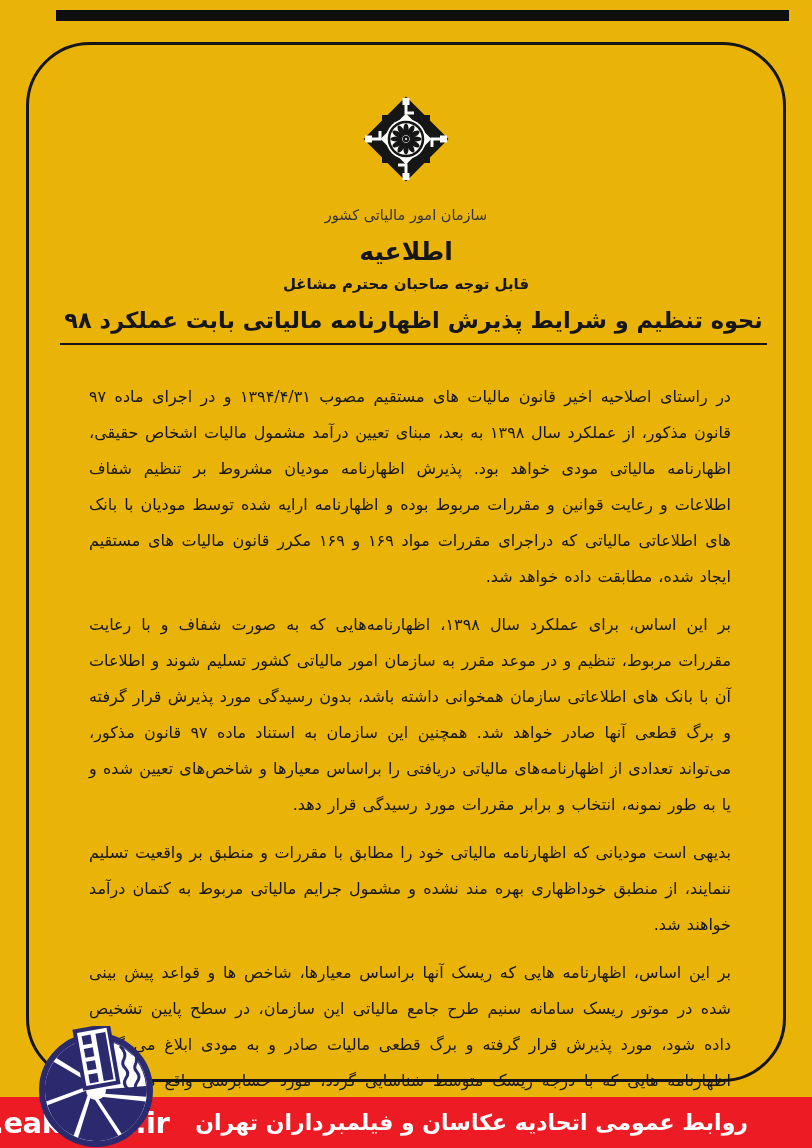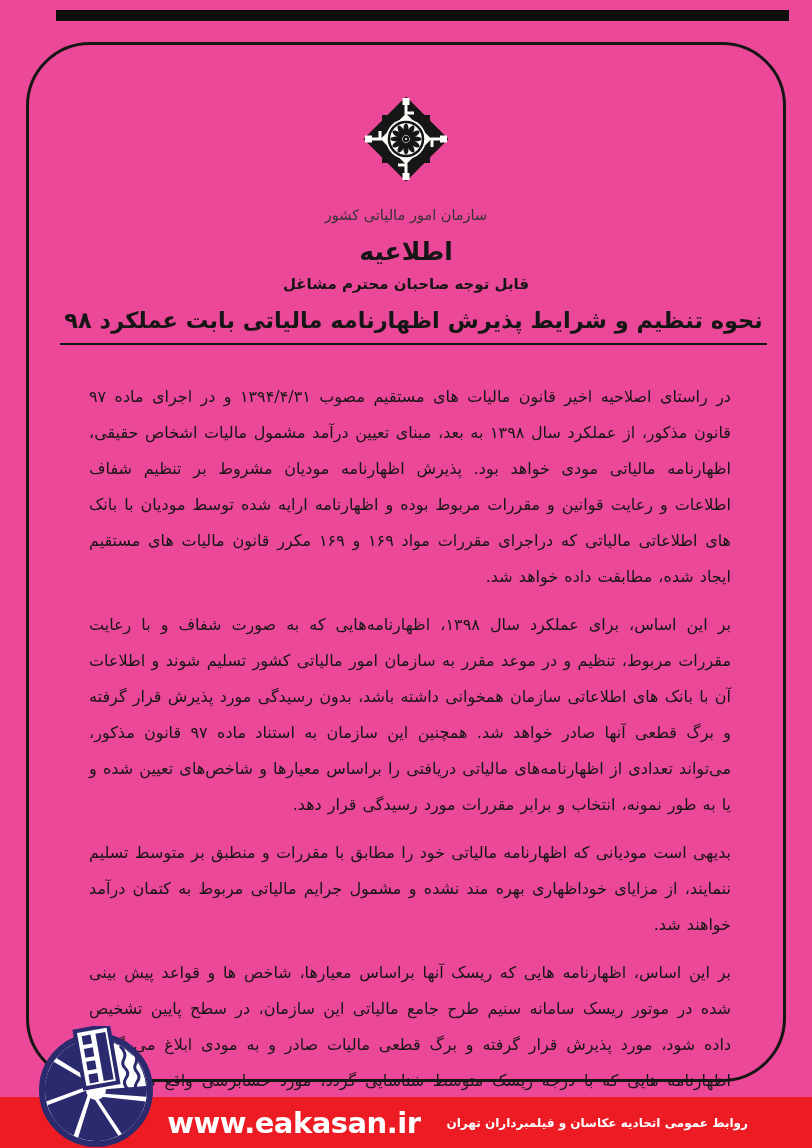--- a/index.html
+++ b/index.html
@@ -1,18 +1,18 @@
 <!DOCTYPE html>
 <html lang="fa"><head>
 <meta charset="utf-8">
 <style>
   html,body{margin:0;padding:0;background:#ffffff;}
   .stage{
     position:relative;width:812px;height:1148px;margin:0 auto;
-    background:#ec4899;overflow:hidden;
+    background:#eab308;overflow:hidden;
     font-family:"DejaVu Sans",sans-serif;color:#161616;
   }
   
   .topbar{position:absolute;left:56px;top:10px;width:733px;height:11px;background:#0e0e0e;}
   
   .frame{
     position:absolute;left:26px;top:42px;width:754px;height:1034px;
     border:3px solid #161616;border-radius:64px;background:transparent;
   }
   .logo-wrap{width:92px;height:92px;margin:48px auto 0;}
@@ -29,21 +29,21 @@
     margin:12px;font-size:16px;line-height:36px;text-align:justify;
     text-align-last:right;word-spacing:1px;
   }
   .bodytext p.center-last{text-align-last:center;}
   
   .redbar{position:absolute;left:0;right:0;top:1097px;bottom:0;background:#ed1c24;}
   .footer-text{
     position:absolute;top:0;bottom:0;right:64px;display:flex;align-items:center;
     direction:rtl;gap:26px;
   }
-  .pub{color:#ffffff;font-weight:bold;font-size:12px;white-space:nowrap;}
+  .pub{color:#ffffff;font-weight:bold;font-size:22px;white-space:nowrap;}
   .site{color:#ffffff;font-weight:bold;font-size:29px;direction:ltr;letter-spacing:-0.5px;white-space:nowrap;}
   .union-logo{position:absolute;left:34px;top:1026px;width:124px;height:122px;}
 </style>
 </head>
 <body>
 
 <div class="stage">
 
   <div class="topbar"></div>
 
@@ -92,21 +92,21 @@
 
     <div class="t1">اطلاعیه</div>
     <div class="t2">قابل توجه صاحبان محترم مشاغل</div>
     <div class="t3-wrap">
       <span class="t3">نحوه تنظیم و شرایط پذیرش اظهارنامه مالیاتی بابت عملکرد ۹۸</span>
     </div>
 
     <div class="bodytext">
       <p>در راستای اصلاحیه اخیر قانون مالیات های مستقیم مصوب ۱۳۹۴/۴/۳۱ و در اجرای ماده ۹۷ قانون مذکور، از عملکرد سال ۱۳۹۸ به بعد، مبنای تعیین درآمد مشمول مالیات اشخاص حقیقی، اظهارنامه مالیاتی مودی خواهد بود. پذیرش اظهارنامه مودیان مشروط بر تنظیم شفاف اطلاعات و رعایت قوانین و مقررات مربوط بوده و اظهارنامه ارایه شده توسط مودیان با بانک های اطلاعاتی مالیاتی که دراجرای مقررات مواد ۱۶۹ و ۱۶۹ مکرر قانون مالیات های مستقیم ایجاد شده، مطابقت داده خواهد شد.</p>
       <p>بر این اساس، برای عملکرد سال ۱۳۹۸، اظهارنامه‌هایی که به صورت شفاف و با رعایت مقررات مربوط، تنظیم و در موعد مقرر به سازمان امور مالیاتی کشور تسلیم شوند و اطلاعات آن با بانک های اطلاعاتی سازمان همخوانی داشته باشد، بدون رسیدگی مورد پذیرش قرار گرفته و برگ قطعی آنها صادر خواهد شد. همچنین این سازمان به استناد ماده ۹۷ قانون مذکور، می‌تواند تعدادی از اظهارنامه‌های مالیاتی دریافتی را براساس معیارها و شاخص‌های تعیین شده و یا به طور نمونه، انتخاب و برابر مقررات مورد رسیدگی قرار دهد.</p>
-      <p>بدیهی است مودیانی که اظهارنامه مالیاتی خود را مطابق با مقررات و منطبق بر متوسط تسلیم ننمایند، از مزایای خوداظهاری بهره مند نشده و مشمول جرایم مالیاتی مربوط به کتمان درآمد خواهند شد.</p>
+      <p>بدیهی است مودیانی که اظهارنامه مالیاتی خود را مطابق با مقررات و منطبق بر واقعیت تسلیم ننمایند، از منطبق خوداظهاری بهره مند نشده و مشمول جرایم مالیاتی مربوط به کتمان درآمد خواهند شد.</p>
       <p class="center-last">بر این اساس، اظهارنامه هایی که ریسک آنها براساس معیارها، شاخص ها و قواعد پیش بینی شده در موتور ریسک سامانه سنیم طرح جامع مالیاتی این سازمان، در سطح پایین تشخیص داده شود، مورد پذیرش قرار گرفته و برگ قطعی مالیات صادر و به مودی ابلاغ می گردد. اظهارنامه هایی که با درجه ریسک متوسط شناسایی گردد، مورد حسابرسی واقع می گردد. همچنین پرونده مالیاتی اظهارنامه هایی که درجه ریسک آنها وفق معیارهای مربوطه در حد بالا تشخیص داده شود، به کارگروه ویژه منتخب این سازمان جهت حسابرسی ویژه ارجاع خواهد گردید.</p>
     </div>
   </div>
 
   <div class="redbar">
     <div class="footer-text">
       <span class="pub">روابط عمومی  اتحادیه عکاسان و فیلمبرداران تهران</span>
       <span class="site">www.eakasan.ir</span>
     </div>
   </div>

